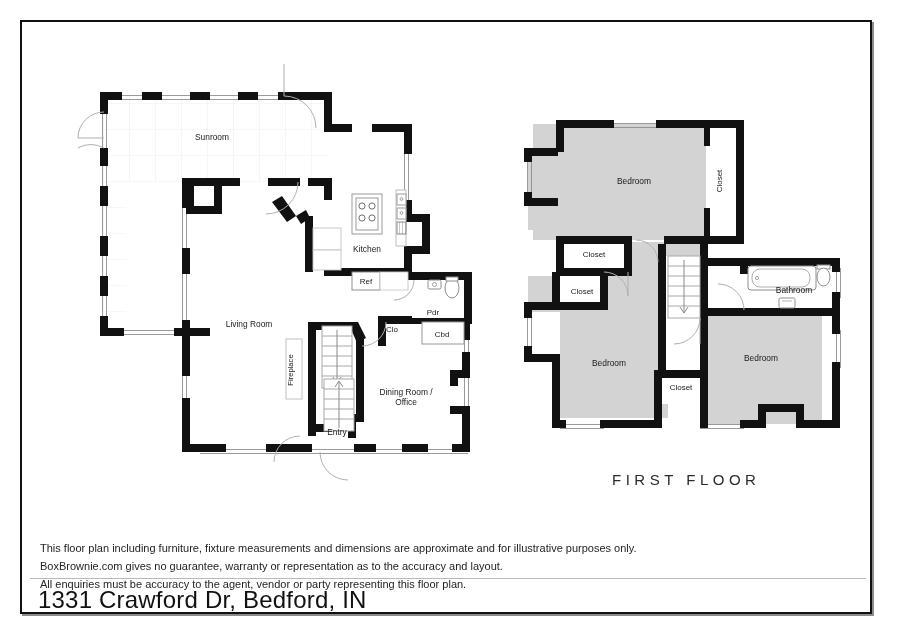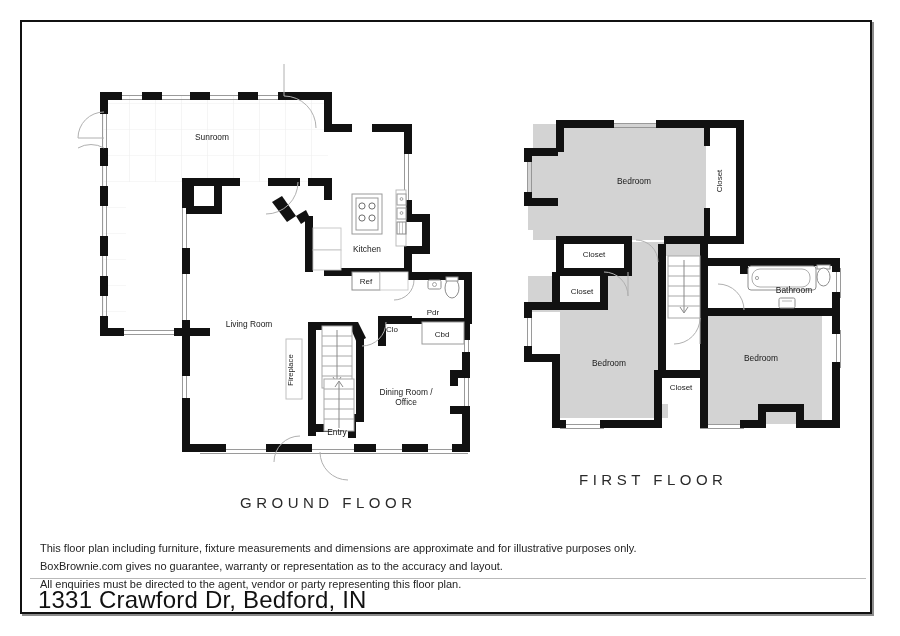--- a/index.html
+++ b/index.html
@@ -26,21 +26,21 @@
 
   
   .floor-caption{
     position:absolute;
     font-size:15px;
     letter-spacing:4.5px;
     color:#2a2a2a;
     white-space:nowrap;
   }
   #caption-ground{left:240px;top:494px;}
-  #caption-first{left:579px;top:471px;}
+  #caption-first{left:612px;top:471px;}
 
   
   #disclaimer{
     position:absolute;left:40px;top:540px;width:520px;
     font-size:11px;line-height:1.62;color:#242424;
   }
   #disclaimer div{white-space:nowrap;}
   #rule{
     position:absolute;left:30px;top:578px;width:836px;
     height:1px;background:#b9b9b9;
@@ -395,26 +395,25 @@
       <text x="609" y="366" text-anchor="middle" font-size="8.4" font-family="Liberation Sans, sans-serif" fill="#1a1a1a">Bedroom</text>
       <text x="761" y="361" text-anchor="middle" font-size="8.4" font-family="Liberation Sans, sans-serif" fill="#1a1a1a">Bedroom</text>
       <text x="794" y="293" text-anchor="middle" font-size="8.4" font-family="Liberation Sans, sans-serif" fill="#1a1a1a">Bathroom</text>
       <text x="722" y="181" text-anchor="middle" font-size="8" font-family="Liberation Sans, sans-serif" fill="#1a1a1a" transform="rotate(-90 722 181)">Closet</text>
       <text x="594" y="257" text-anchor="middle" font-size="8" font-family="Liberation Sans, sans-serif" fill="#1a1a1a">Closet</text>
       <text x="582" y="294" text-anchor="middle" font-size="8" font-family="Liberation Sans, sans-serif" fill="#1a1a1a">Closet</text>
       <text x="681" y="390" text-anchor="middle" font-size="8" font-family="Liberation Sans, sans-serif" fill="#1a1a1a">Closet</text>
     </g>
   </svg>
 
-  <div class="floor-caption" id="caption-ground">GROUND FLOOR</div>
   <div class="floor-caption" id="caption-first">FIRST FLOOR</div>
 
   <div id="disclaimer">
     <div>This floor plan including furniture, fixture measurements and dimensions are approximate and for illustrative purposes only.</div>
     <div>BoxBrownie.com gives no guarantee, warranty or representation as to the accuracy and layout.</div>
-    <div>All enquiries must be directed to the agent, vendor or party representing this floor plan.</div>
+    <div>All enquiries must be accuracy to the agent, vendor or party representing this floor plan.</div>
   </div>
 
   <div id="rule"></div>
 
   <div id="address">1331 Crawford Dr, Bedford, IN</div>
 
 </div>
 
 </body></html>

